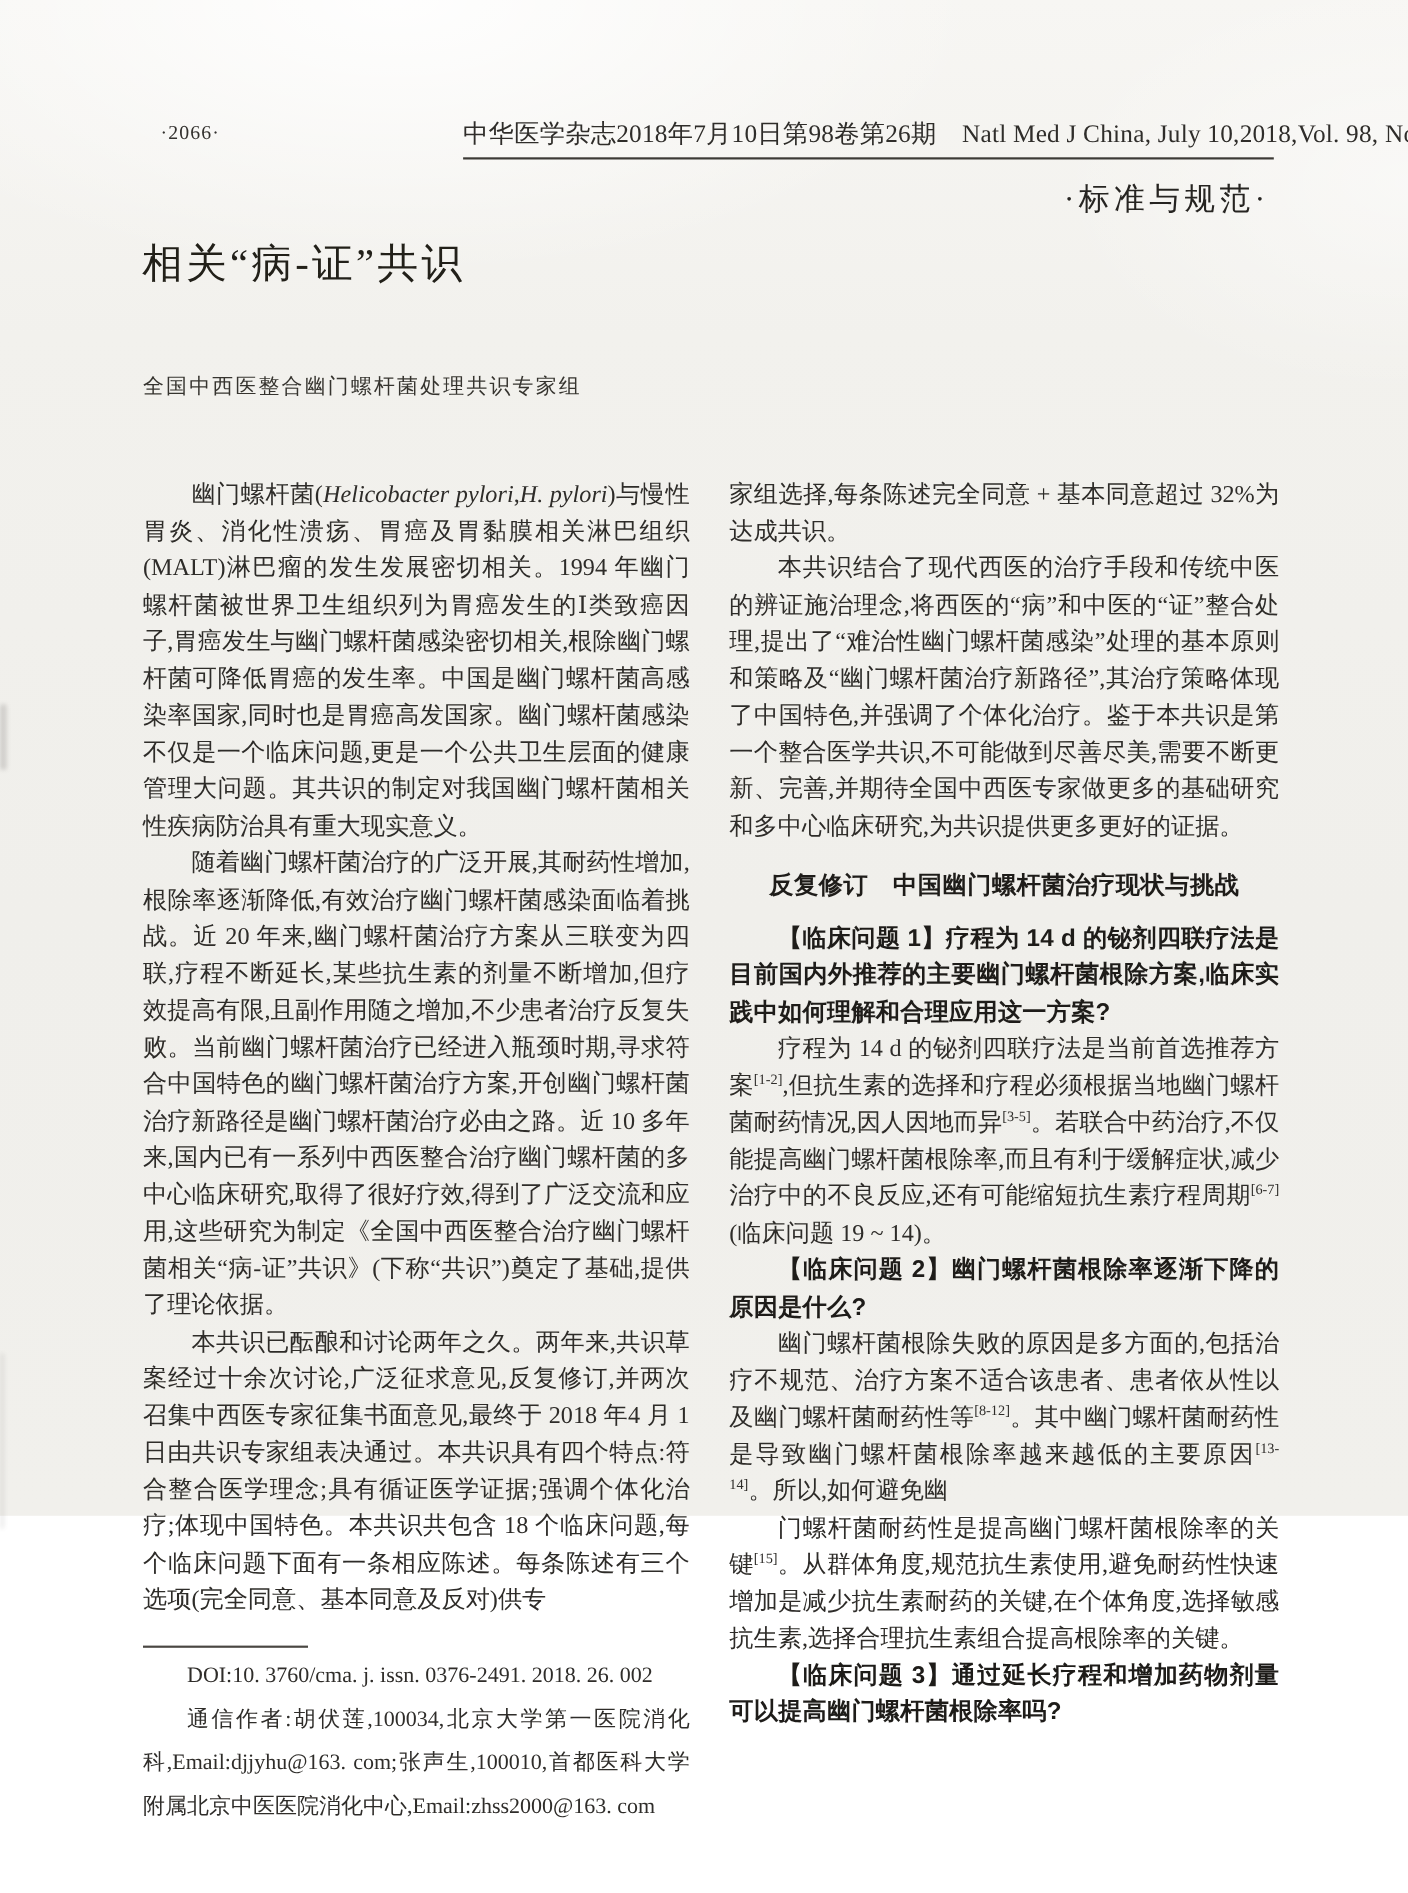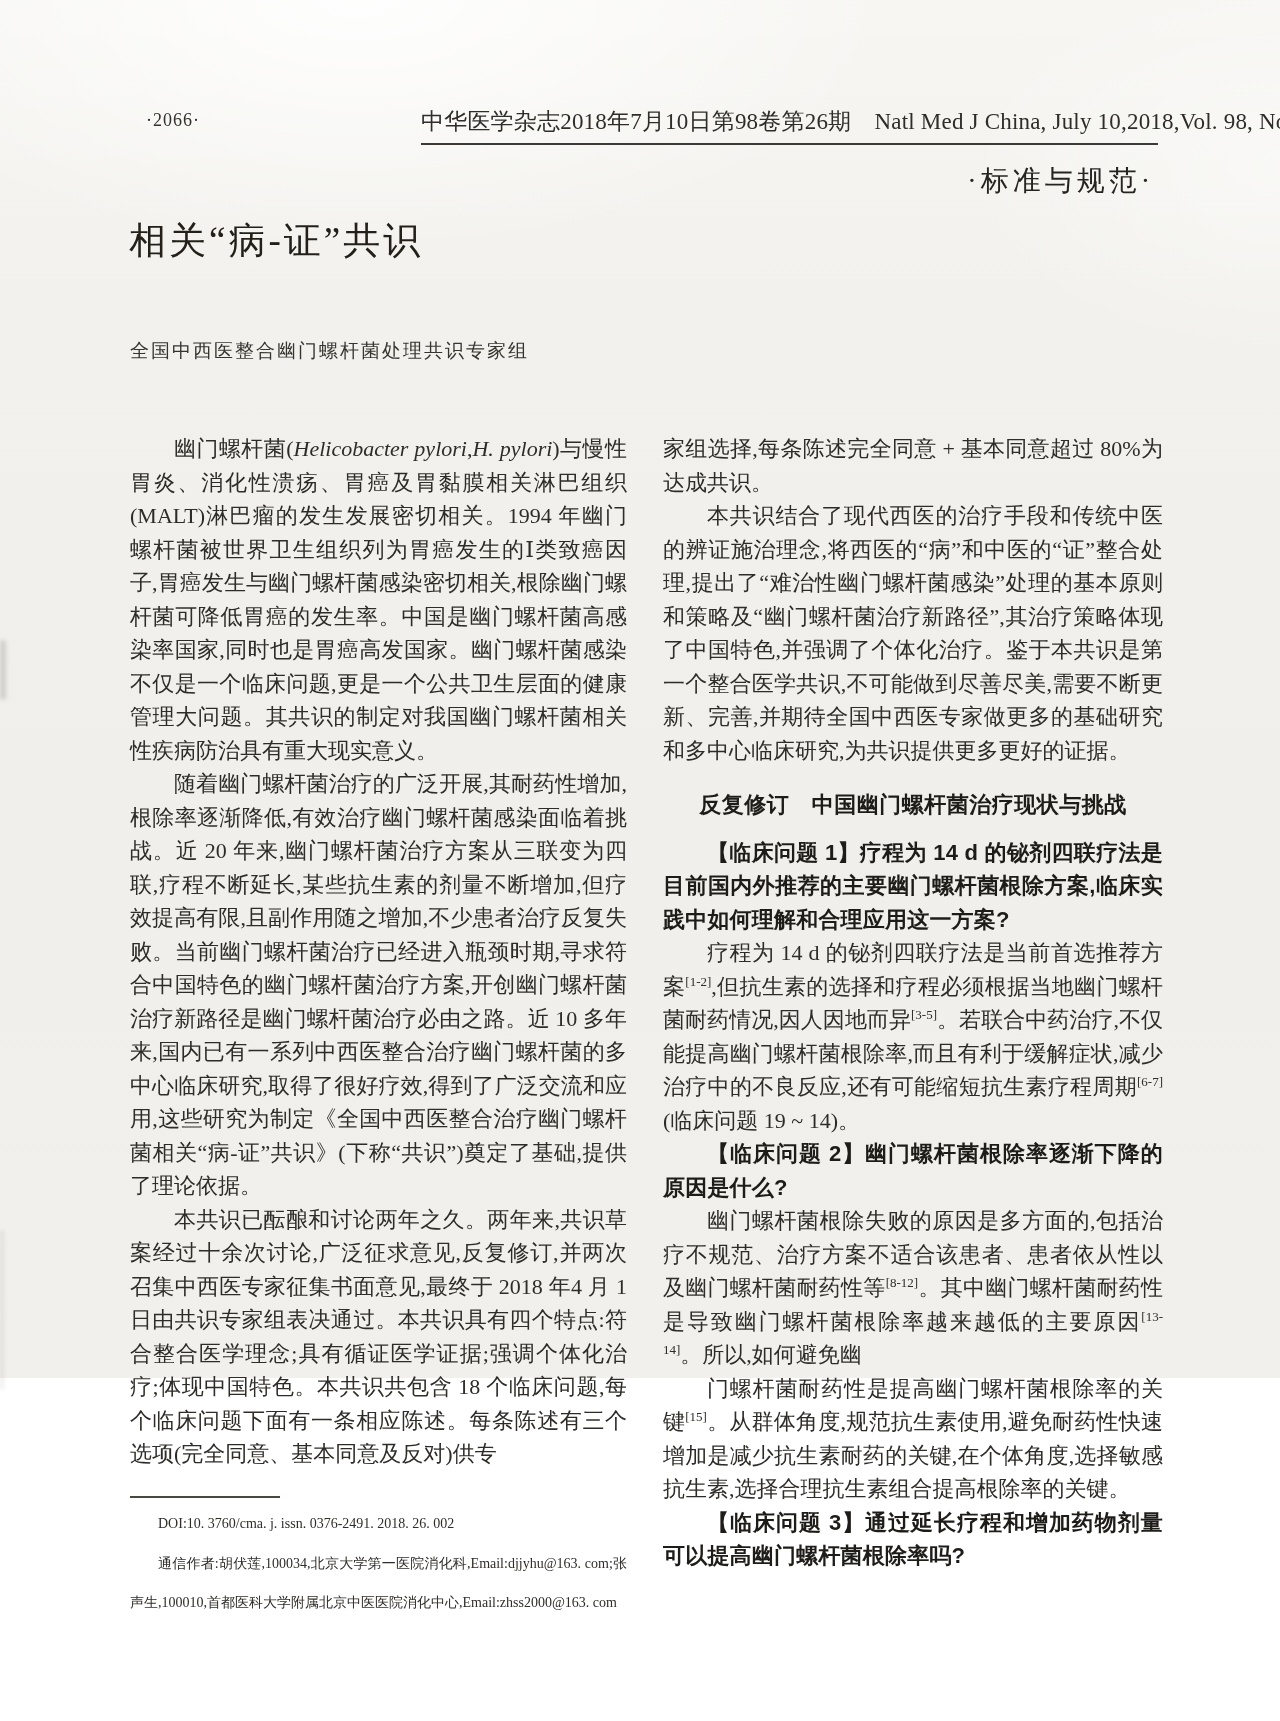--- a/index.html
+++ b/index.html
@@ -39,21 +39,21 @@
   .para.indent{text-indent:2em;}
   .para.question{font-family:"Liberation Sans","DejaVu Sans",sans-serif;font-weight:bold;color:#1e1c19;letter-spacing:.2px;}
   .para.section-heading{
     font-family:"Liberation Sans","DejaVu Sans",sans-serif;font-weight:bold;color:#1e1c19;
     text-align:center;text-indent:0;margin:21px 0 14px 0;letter-spacing:.5px;
   }
   .para sup{font-size:13px;line-height:0;vertical-align:super;letter-spacing:0;}
 
   .footnote{position:absolute;left:130px;top:1496px;width:497px;}
   .footnote-rule{width:150px;height:0;border-top:2px solid #4a4743;margin:0 0 6px 0;}
-  .footnote p{margin:0;font-size:14px;line-height:39.5px;text-align:justify;text-indent:2em;color:#2f2d2a;}
+  .footnote p{margin:0;font-size:20px;line-height:39.5px;text-align:justify;text-indent:2em;color:#2f2d2a;}
 </style>
 </head>
 <body>
 
 <div class="page">
 
   <div class="edge-artifact edge-a1"></div>
   <div class="edge-artifact edge-a2"></div>
 
   <div class="pageno">·2066·</div>
@@ -66,21 +66,21 @@
 
   <div class="byline">全国中西医整合幽门螺杆菌处理共识专家组</div>
 
   <div class="column col-left">
       <p class="para body indent"><span>幽门螺杆菌(</span><span style="font-style: italic;">Helicobacter pylori</span><span>,</span><span style="font-style: italic;">H. pylori</span><span>)与慢性胃炎、消化性溃疡、胃癌及胃黏膜相关淋巴组织(MALT)淋巴瘤的发生发展密切相关。1994 年幽门螺杆菌被世界卫生组织列为胃癌发生的Ⅰ类致癌因子,胃癌发生与幽门螺杆菌感染密切相关,根除幽门螺杆菌可降低胃癌的发生率。中国是幽门螺杆菌高感染率国家,同时也是胃癌高发国家。幽门螺杆菌感染不仅是一个临床问题,更是一个公共卫生层面的健康管理大问题。其共识的制定对我国幽门螺杆菌相关性疾病防治具有重大现实意义。</span></p>
       <p class="para body indent"><span>随着幽门螺杆菌治疗的广泛开展,其耐药性增加,根除率逐渐降低,有效治疗幽门螺杆菌感染面临着挑战。近 20 年来,幽门螺杆菌治疗方案从三联变为四联,疗程不断延长,某些抗生素的剂量不断增加,但疗效提高有限,且副作用随之增加,不少患者治疗反复失败。当前幽门螺杆菌治疗已经进入瓶颈时期,寻求符合中国特色的幽门螺杆菌治疗方案,开创幽门螺杆菌治疗新路径是幽门螺杆菌治疗必由之路。近 10 多年来,国内已有一系列中西医整合治疗幽门螺杆菌的多中心临床研究,取得了很好疗效,得到了广泛交流和应用,这些研究为制定《全国中西医整合治疗幽门螺杆菌相关“病-证”共识》(下称“共识”)奠定了基础,提供了理论依据。</span></p>
       <p class="para body indent"><span>本共识已酝酿和讨论两年之久。两年来,共识草案经过十余次讨论,广泛征求意见,反复修订,并两次召集中西医专家征集书面意见,最终于 2018 年4 月 1 日由共识专家组表决通过。本共识具有四个特点:符合整合医学理念;具有循证医学证据;强调个体化治疗;体现中国特色。本共识共包含 18 个临床问题,每个临床问题下面有一条相应陈述。每条陈述有三个选项(完全同意、基本同意及反对)供专</span></p>
     </div>
 
   <div class="column col-right">
-      <p class="para body"><span>家组选择,每条陈述完全同意 + 基本同意超过 80%为达成共识。</span></p>
+      <p class="para body"><span>家组选择,每条陈述完全同意 + 基本同意超过 32%为达成共识。</span></p>
       <p class="para body indent"><span>本共识结合了现代西医的治疗手段和传统中医的辨证施治理念,将西医的“病”和中医的“证”整合处理,提出了“难治性幽门螺杆菌感染”处理的基本原则和策略及“幽门螺杆菌治疗新路径”,其治疗策略体现了中国特色,并强调了个体化治疗。鉴于本共识是第一个整合医学共识,不可能做到尽善尽美,需要不断更新、完善,并期待全国中西医专家做更多的基础研究和多中心临床研究,为共识提供更多更好的证据。</span></p>
       <p class="para section-heading"><span>反复修订　中国幽门螺杆菌治疗现状与挑战</span></p>
       <p class="para question indent"><span>【临床问题 1】疗程为 14 d 的铋剂四联疗法是目前国内外推荐的主要幽门螺杆菌根除方案,临床实践中如何理解和合理应用这一方案?</span></p>
       <p class="para body indent"><span>疗程为 14 d 的铋剂四联疗法是当前首选推荐方案</span><sup>[1-2]</sup><span>,但抗生素的选择和疗程必须根据当地幽门螺杆菌耐药情况,因人因地而异</span><sup>[3-5]</sup><span>。若联合中药治疗,不仅能提高幽门螺杆菌根除率,而且有利于缓解症状,减少治疗中的不良反应,还有可能缩短抗生素疗程周期</span><sup>[6-7]</sup><span>(临床问题 19 ~ 14)。</span></p>
       <p class="para question indent"><span>【临床问题 2】幽门螺杆菌根除率逐渐下降的原因是什么?</span></p>
       <p class="para body indent"><span>幽门螺杆菌根除失败的原因是多方面的,包括治疗不规范、治疗方案不适合该患者、患者依从性以及幽门螺杆菌耐药性等</span><sup>[8-12]</sup><span>。其中幽门螺杆菌耐药性是导致幽门螺杆菌根除率越来越低的主要原因</span><sup>[13-14]</sup><span>。所以,如何避免幽</span></p>
       <p class="para body indent"><span>门螺杆菌耐药性是提高幽门螺杆菌根除率的关键</span><sup>[15]</sup><span>。从群体角度,规范抗生素使用,避免耐药性快速增加是减少抗生素耐药的关键,在个体角度,选择敏感抗生素,选择合理抗生素组合提高根除率的关键。</span></p>
       <p class="para question indent"><span>【临床问题 3】通过延长疗程和增加药物剂量可以提高幽门螺杆菌根除率吗?</span></p>
     </div>
 

